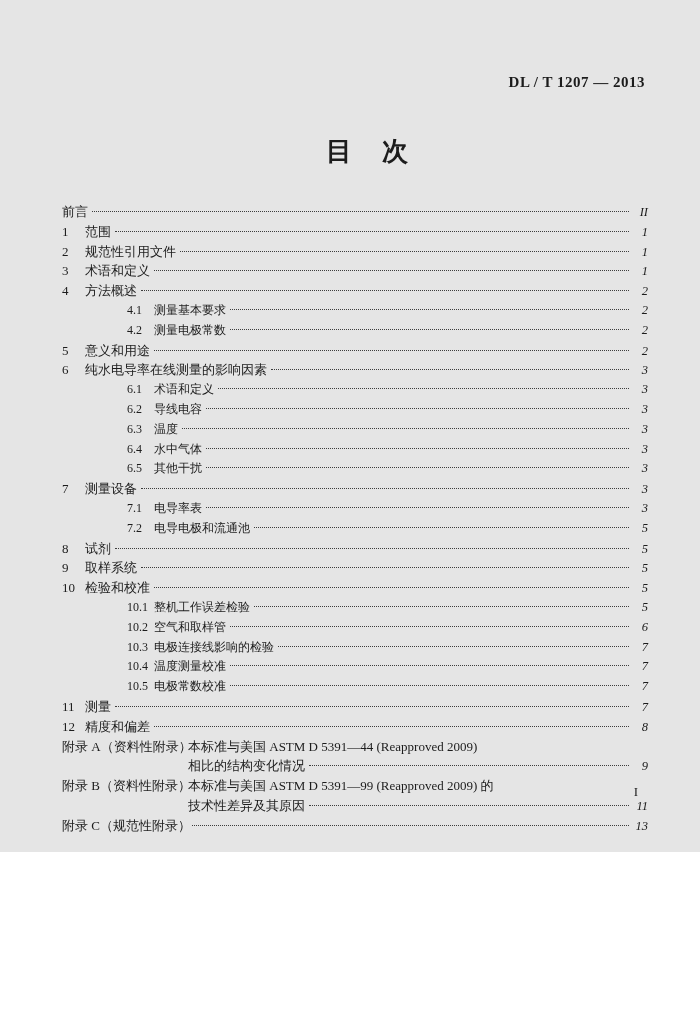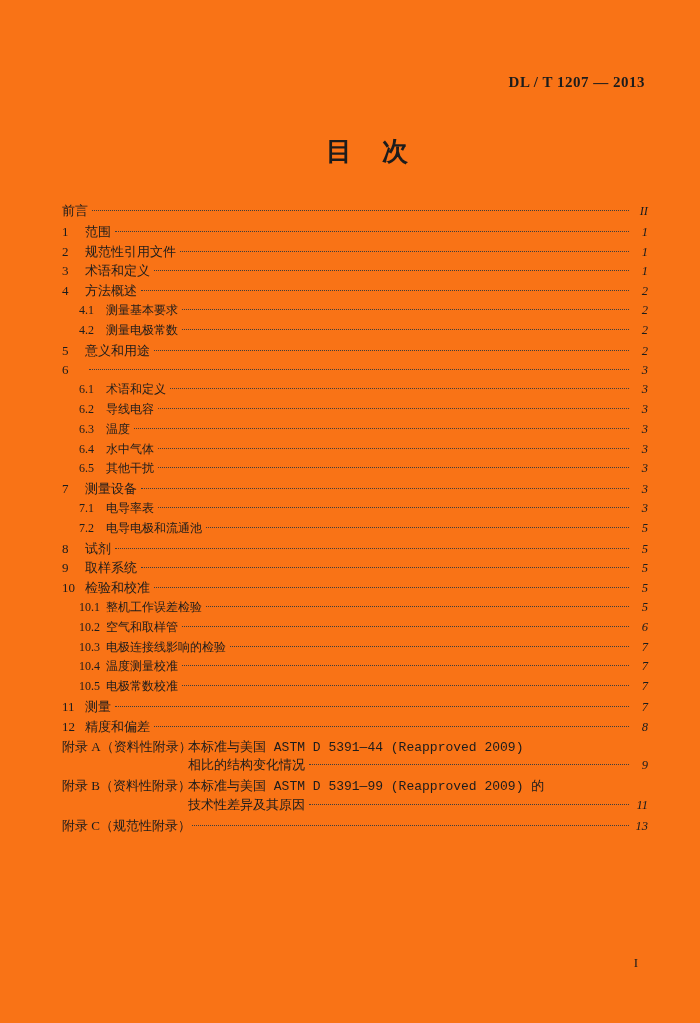--- a/index.html
+++ b/index.html
@@ -3,22 +3,22 @@
 <meta charset="utf-8">
 <style>
   html, body {
     margin: 0;
     padding: 0;
     background: #ffffff;
   }
   .page {
     position: relative;
     width: 700px;
-    height: 1023px;
-    background: #f97316;
+    height: 852px;
+    background: #e5e5e5;
     color: #1c1c1c;
     font-family: "Liberation Serif", "DejaVu Serif", serif;
     overflow: hidden;
   }
   .header {
     position: absolute;
     top: 74px;
     right: 55px;
     font-size: 15px;
     font-weight: bold;
@@ -53,24 +53,24 @@
   .row.lvl1 {
     padding-left: 17px;
     font-size: 12px;
   }
   .num {
     flex: none;
     min-width: 23px;
   }
   .row.lvl1 .num {
     min-width: 27px;
+    margin-left: 48px;
   }
   .label {
     flex: none;
-    font-family: Liberation Mono, monospace;
   }
   .dots {
     flex: 1 1 auto;
     position: relative;
     margin: 0 3px 0 4px;
     min-width: 10px;
   }
   .dots::after {
     content: "";
     position: absolute;
@@ -151,20 +151,21 @@
         <span class="pageno">2</span>
       </div>
       <div class="row lvl0">
         <span class="num">5</span>
         <span class="label">意义和用途</span>
         <span class="dots"></span>
         <span class="pageno">2</span>
       </div>
       <div class="row lvl0">
         <span class="num">6</span>
+        <span class="label">纯水电导率在线测量的影响因素</span>
         <span class="dots"></span>
         <span class="pageno">3</span>
       </div>
       <div class="row lvl1">
         <span class="num">6.1</span>
         <span class="label">术语和定义</span>
         <span class="dots"></span>
         <span class="pageno">3</span>
       </div>
       <div class="row lvl1">

